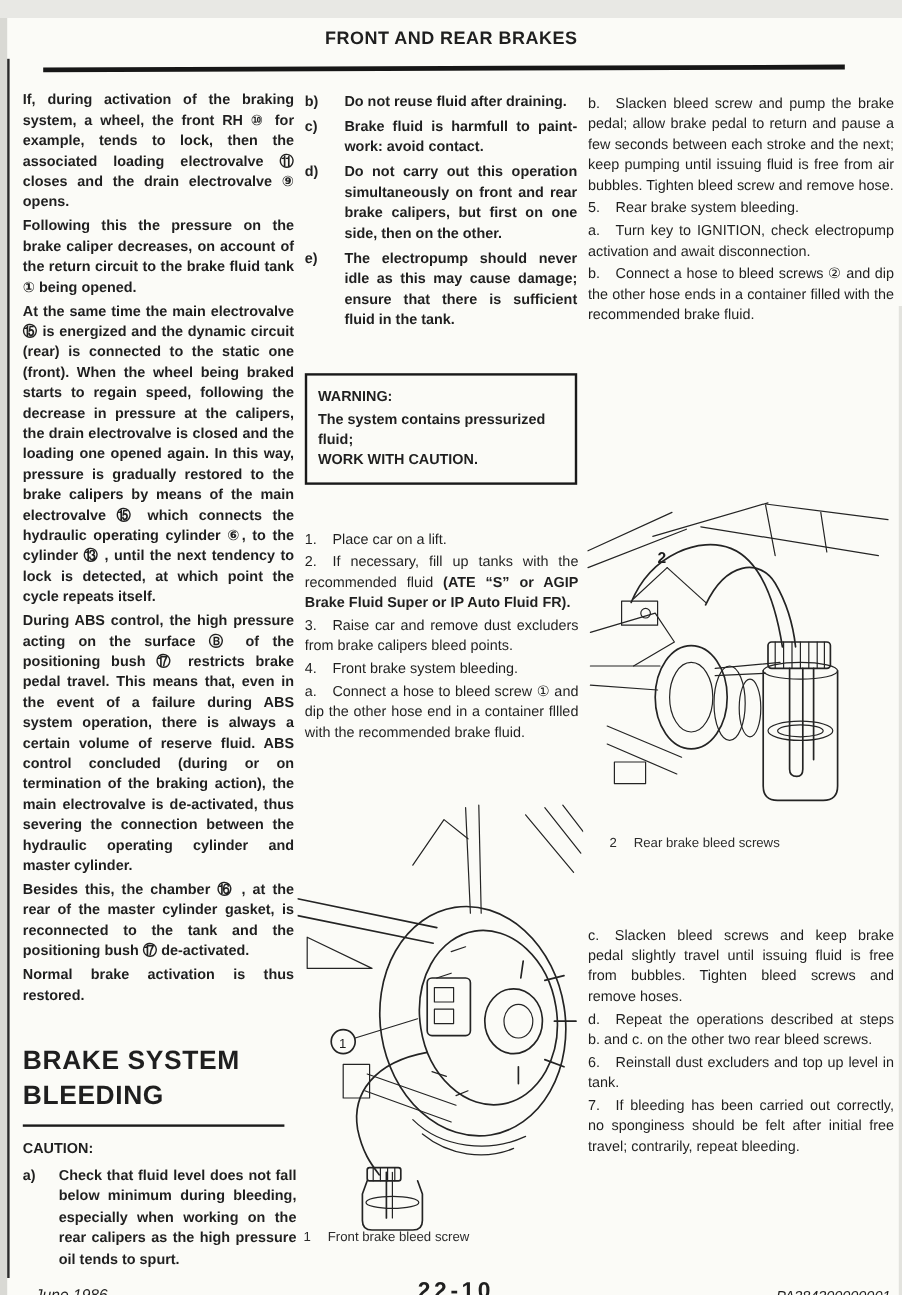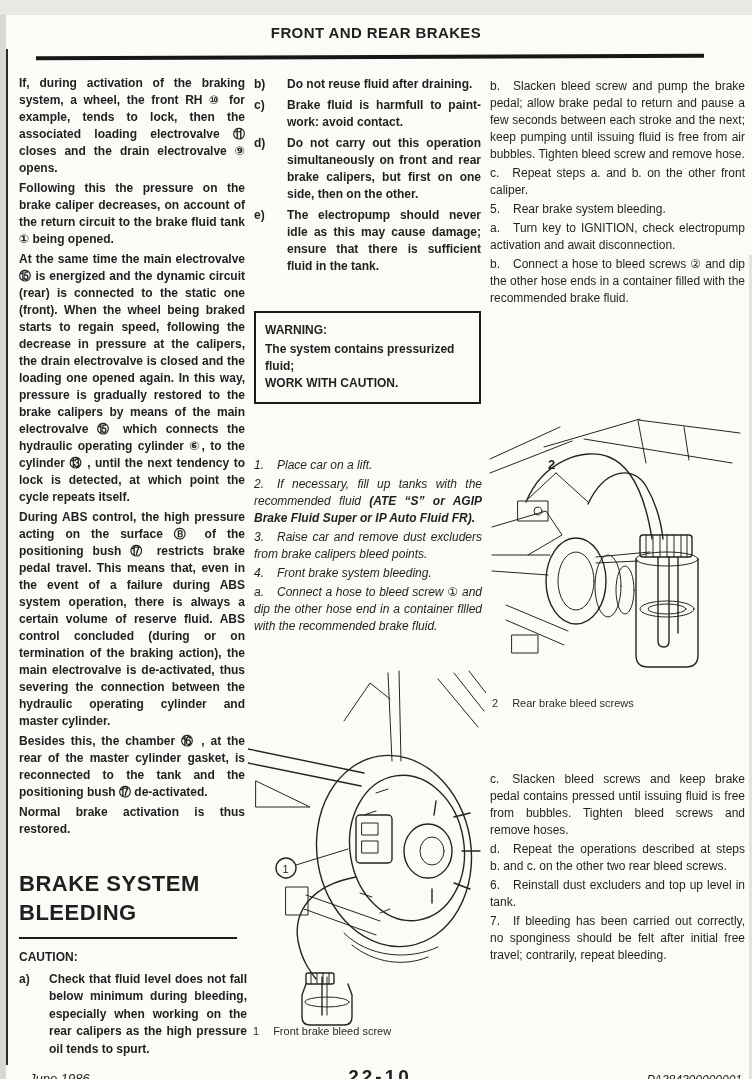--- a/index.html
+++ b/index.html
@@ -20,21 +20,21 @@
   }
   .header-rule{position:absolute;left:36px;top:40px;width:668px;height:4px;background:#171717;transform:rotate(-0.2deg);}
 
   .body-text{font-size:12px;line-height:17px;text-align:justify;}
   .para{margin:0 0 3px 0;}
 
   .col-left{position:absolute;left:19px;top:60px;width:226px;font-weight:bold;}
   .col-mid-notes{position:absolute;left:254px;top:61px;width:227px;}
   .col-right-top{position:absolute;left:490px;top:63px;width:255px;}
   .col-right-bottom{position:absolute;left:490px;top:756px;width:255px;}
-  .col-mid-steps{position:absolute;left:254px;top:442px;width:228px;font-style:italic;}
+  .col-mid-steps{position:absolute;left:254px;top:426px;width:228px;}
 
   .note{position:relative;padding-left:33px;margin:0 0 4px 0;font-weight:bold;}
   .note .marker{position:absolute;left:0;top:0;}
 
   .step{margin:0 0 2px 0;}
   .step .marker{margin-right:13px;}
   .bold-inline{font-weight:bold;}
 
   .warning-box{
     position:absolute;left:254px;top:296px;width:190px;
@@ -137,23 +137,20 @@
       <span class="marker">4.</span><span>Front brake system bleeding.</span>
     </p>
     <p class="step">
       <span class="marker">a.</span><span>Connect a hose to bleed screw ① and dip the other hose end in a container fllled with the recommended brake fluid.</span>
     </p>
   </div>
 
   <div class="col-right-top body-text">
     <p class="step">
       <span class="marker">b.</span><span>Slacken bleed screw and pump the brake pedal; allow brake pedal to return and pause a few seconds between each stroke and the next; keep pumping until issuing fluid is free from air bubbles. Tighten bleed screw and remove hose.</span>
-    </p>
-    <p class="step">
-      <span class="marker">c.</span><span>Repeat steps a. and b. on the other front caliper.</span>
     </p>
     <p class="step">
       <span class="marker">5.</span><span>Rear brake system bleeding.</span>
     </p>
     <p class="step">
       <span class="marker">a.</span><span>Turn key to IGNITION, check electropump activation and await disconnection.</span>
     </p>
     <p class="step">
       <span class="marker">b.</span><span>Connect a hose to bleed screws ② and dip the other hose ends in a container filled with the recommended brake fluid.</span>
     </p>
@@ -197,27 +194,27 @@
 
       <path class="ln" d="M148,154 L148,250 Q148,262 160,262 L198,262 Q210,262 210,250 L210,154"></path>
       <ellipse class="ln thin" cx="179" cy="154" rx="31" ry="7"></ellipse>
       <ellipse class="ln thin" cx="179" cy="204" rx="27" ry="8"></ellipse>
       <ellipse class="ln thin" cx="179" cy="204" rx="19" ry="5"></ellipse>
 
       <path class="ln" d="M170,152 L170,236 Q170,242 176,242 Q181,242 181,236 L181,152"></path>
       <path class="ln" d="M190,152 L190,228"></path>
     </svg>
   </div>
-  <div class="fig-caption" style="left:492px;top:682px;">
+  <div class="fig-caption" style="left:508px;top:682px;">
     <span class="cap-num">2</span><span>Rear brake bleed screws</span>
   </div>
 
   <div class="col-right-bottom body-text">
     <p class="step">
-      <span class="marker">c.</span><span>Slacken bleed screws and keep brake pedal contains pressed until issuing fluid is free from bubbles. Tighten bleed screws and remove hoses.</span>
+      <span class="marker">c.</span><span>Slacken bleed screws and keep brake pedal slightly travel until issuing fluid is free from bubbles. Tighten bleed screws and remove hoses.</span>
     </p>
     <p class="step">
       <span class="marker">d.</span><span>Repeat the operations described at steps b. and c. on the other two rear bleed screws.</span>
     </p>
     <p class="step">
       <span class="marker">6.</span><span>Reinstall dust excluders and top up level in tank.</span>
     </p>
     <p class="step">
       <span class="marker">7.</span><span>If bleeding has been carried out correctly, no sponginess should be felt after initial free travel; contrarily, repeat bleeding.</span>
     </p>

